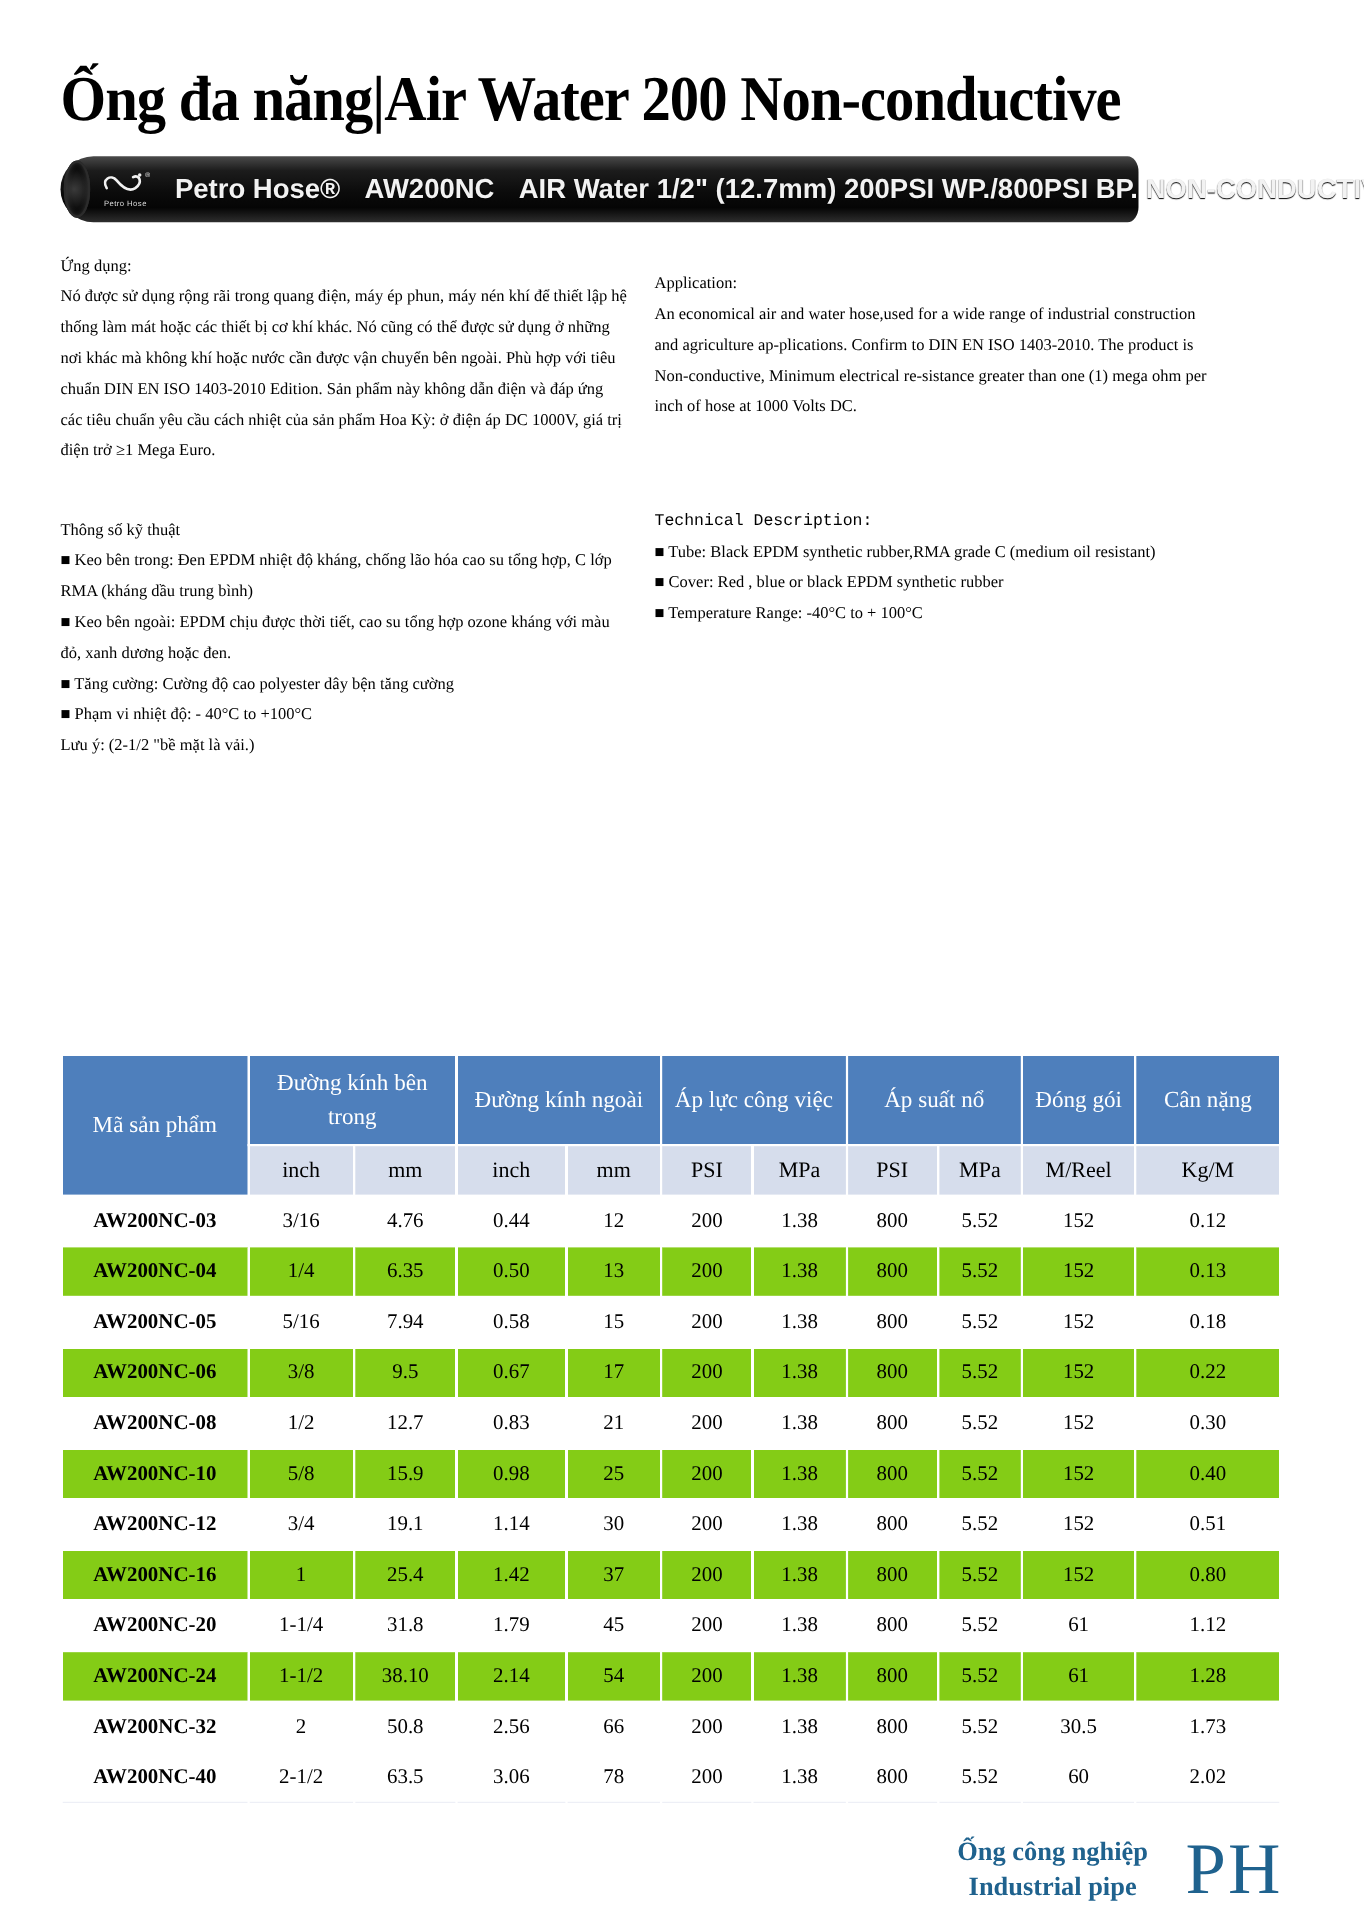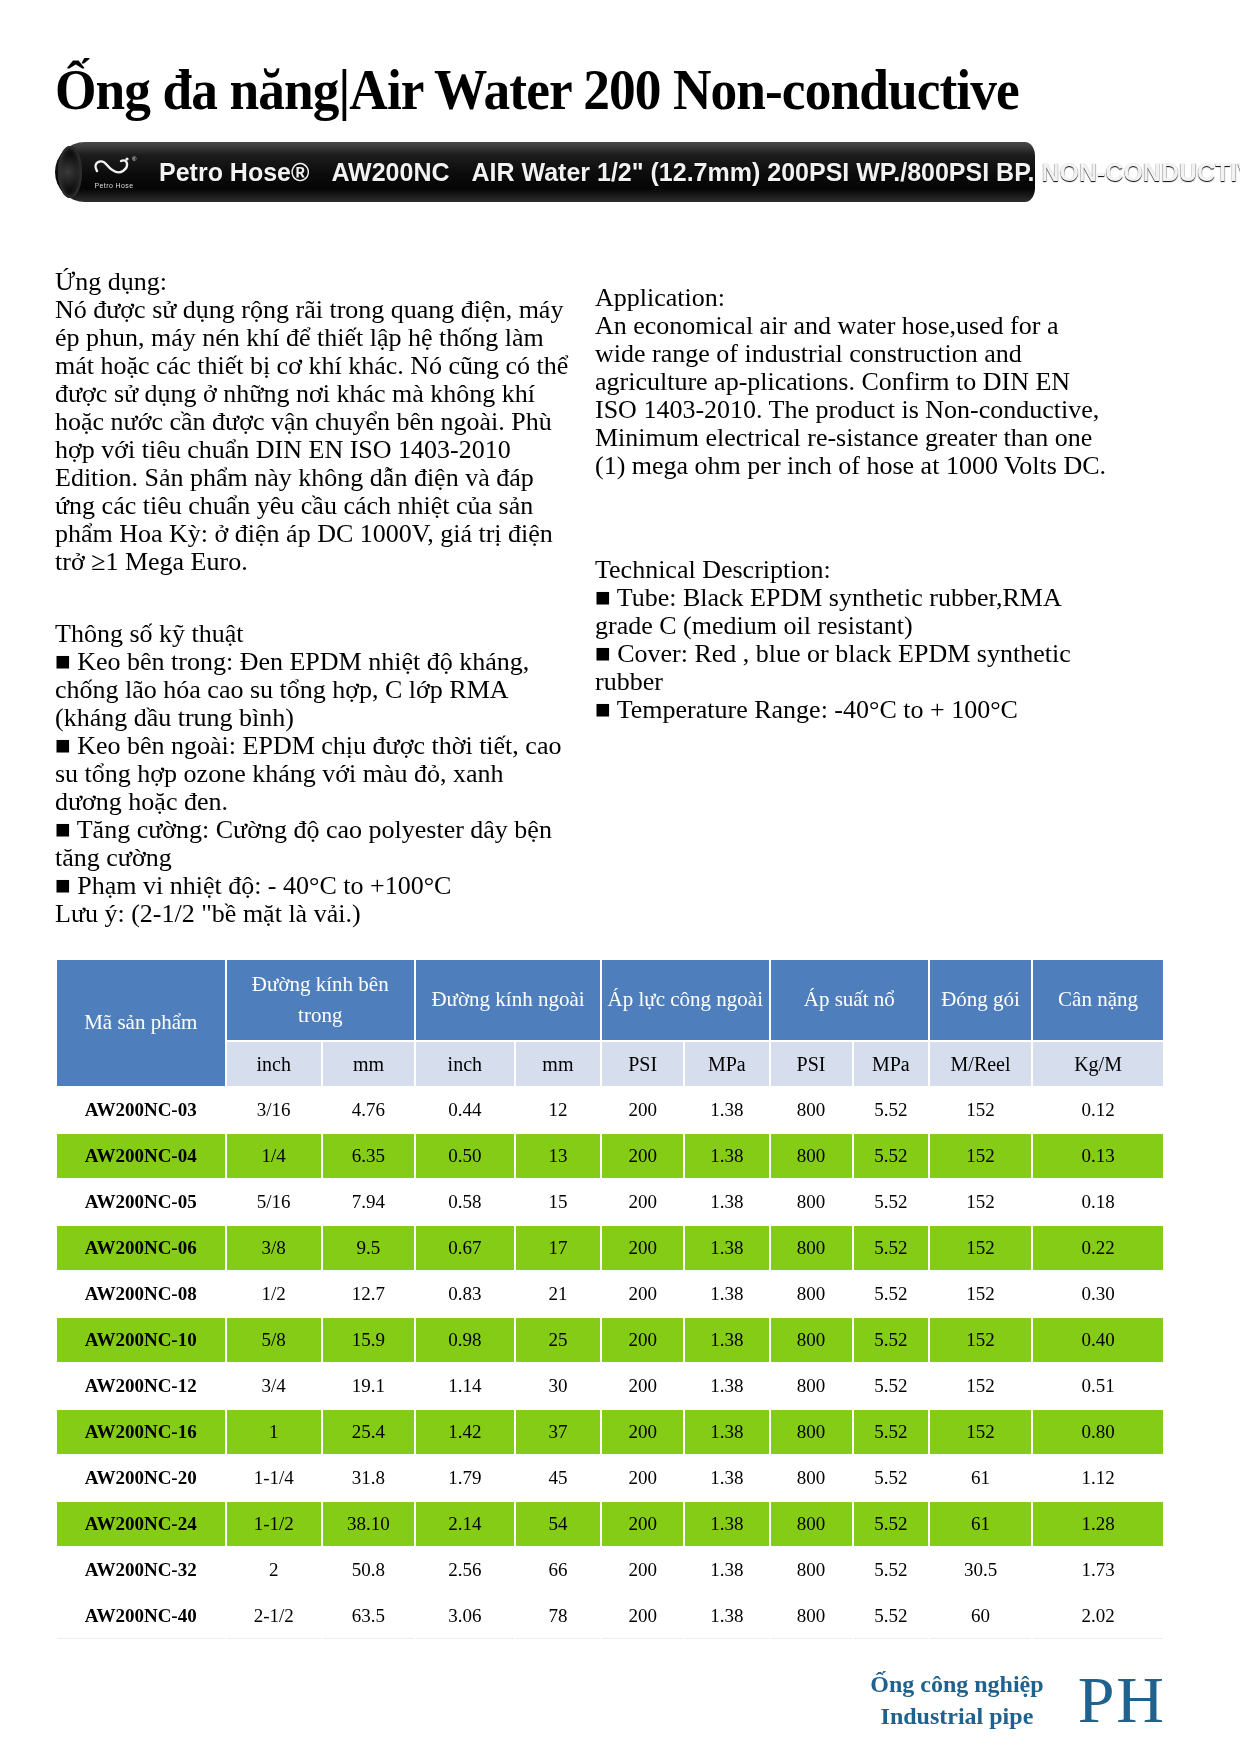--- a/index.html
+++ b/index.html
@@ -41,29 +41,29 @@
   .hose-logo .cap{font-size:7px;color:#ddd;margin-top:1px;letter-spacing:.4px;}
   .hose-text{
     display:flex;align-items:baseline;gap:22px;margin-left:22px;
     font-size:25px;font-weight:bold;white-space:nowrap;
     text-shadow:0 1px 1px #000;
   }
   
   .cols{
     position:absolute;top:228px;left:55px;width:1055px;
     display:flex;gap:25px;
-    font-size:26px;line-height:28px;margin-top:40px;
+    font-size:15px;line-height:28px;
   }
   .col{width:515px;}
   .h-line{margin:0 0 0 0;}
   .para{margin:0;text-align:left;}
   .vi-specs-heading{margin-top:44px;}
   .bullets p{margin:0;}
   .en-app-heading{margin-top:16px;}
-  .en-tech-heading{margin-top:76px;}
+  .en-tech-heading{margin-top:76px;font-family:Liberation Mono, monospace;}
   
   table.spec{
     position:absolute;top:958px;left:55px;width:1110px;
     border-collapse:collapse;table-layout:fixed;
     font-size:19px;
   }
   table.spec th,table.spec td{
     border:2px solid #ffffff;text-align:center;vertical-align:middle;
     padding:0 2px;overflow:hidden;
   }
@@ -150,21 +150,21 @@
       <col style="width: 7.5%;">
       <col style="width: 6.9%;">
       <col style="width: 9.3%;">
       <col style="width: 11.9%;">
     </colgroup>
     <thead>
       <tr>
         <th rowspan="2" class="h-group">Mã sản phẩm</th>
         <th colspan="2" class="h-group">Đường kính bên trong</th>
         <th colspan="2" class="h-group">Đường kính ngoài</th>
-        <th colspan="2" class="h-group">Áp lực công ngoài</th>
+        <th colspan="2" class="h-group">Áp lực công việc</th>
         <th colspan="2" class="h-group">Áp suất nổ</th>
         <th colspan="1" class="h-group">Đóng gói</th>
         <th colspan="1" class="h-group">Cân nặng</th>
       </tr>
       <tr>
         <th class="h-sub">inch</th>
         <th class="h-sub">mm</th>
         <th class="h-sub">inch</th>
         <th class="h-sub">mm</th>
         <th class="h-sub">PSI</th>

